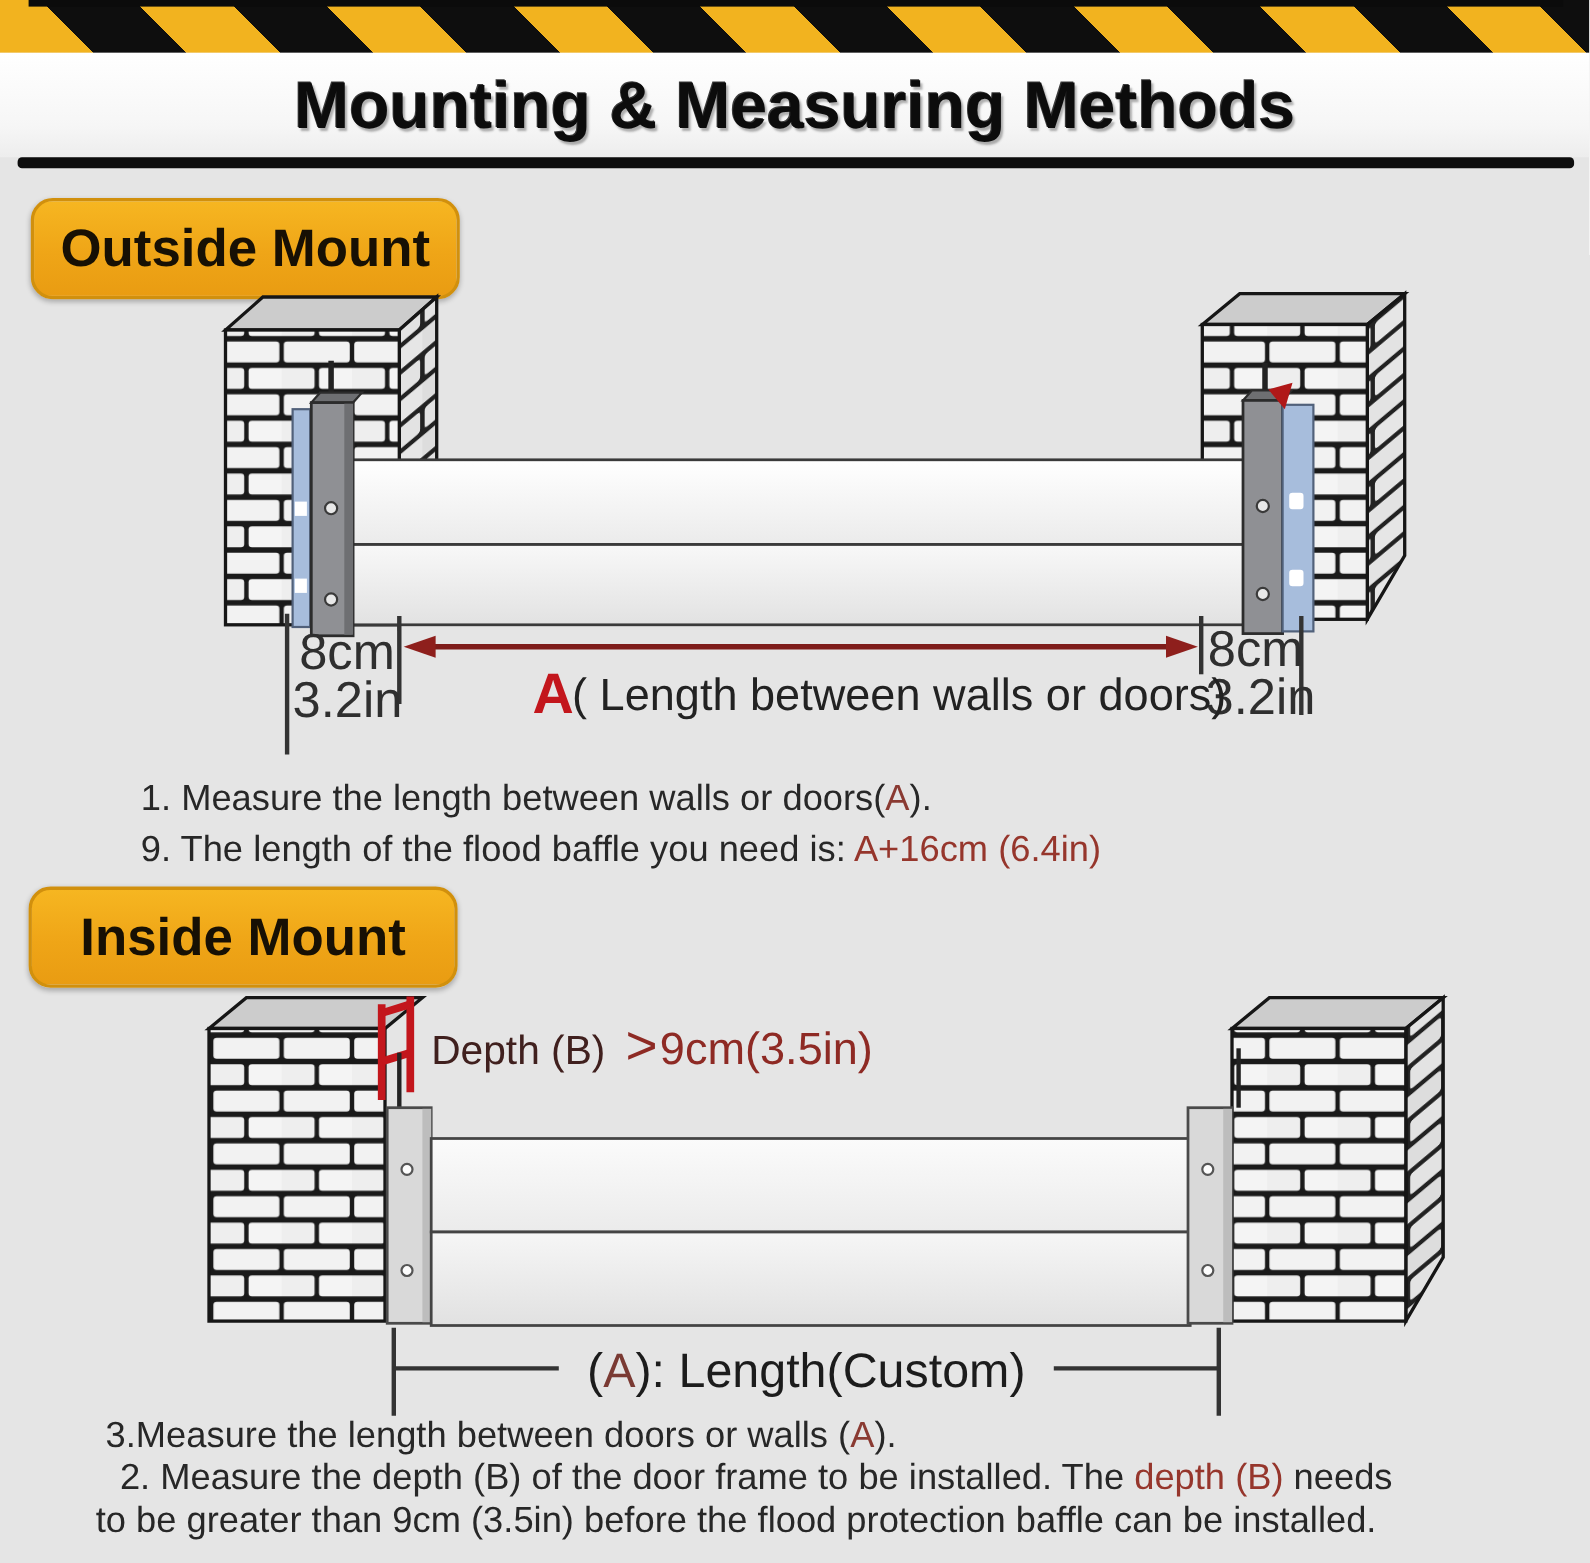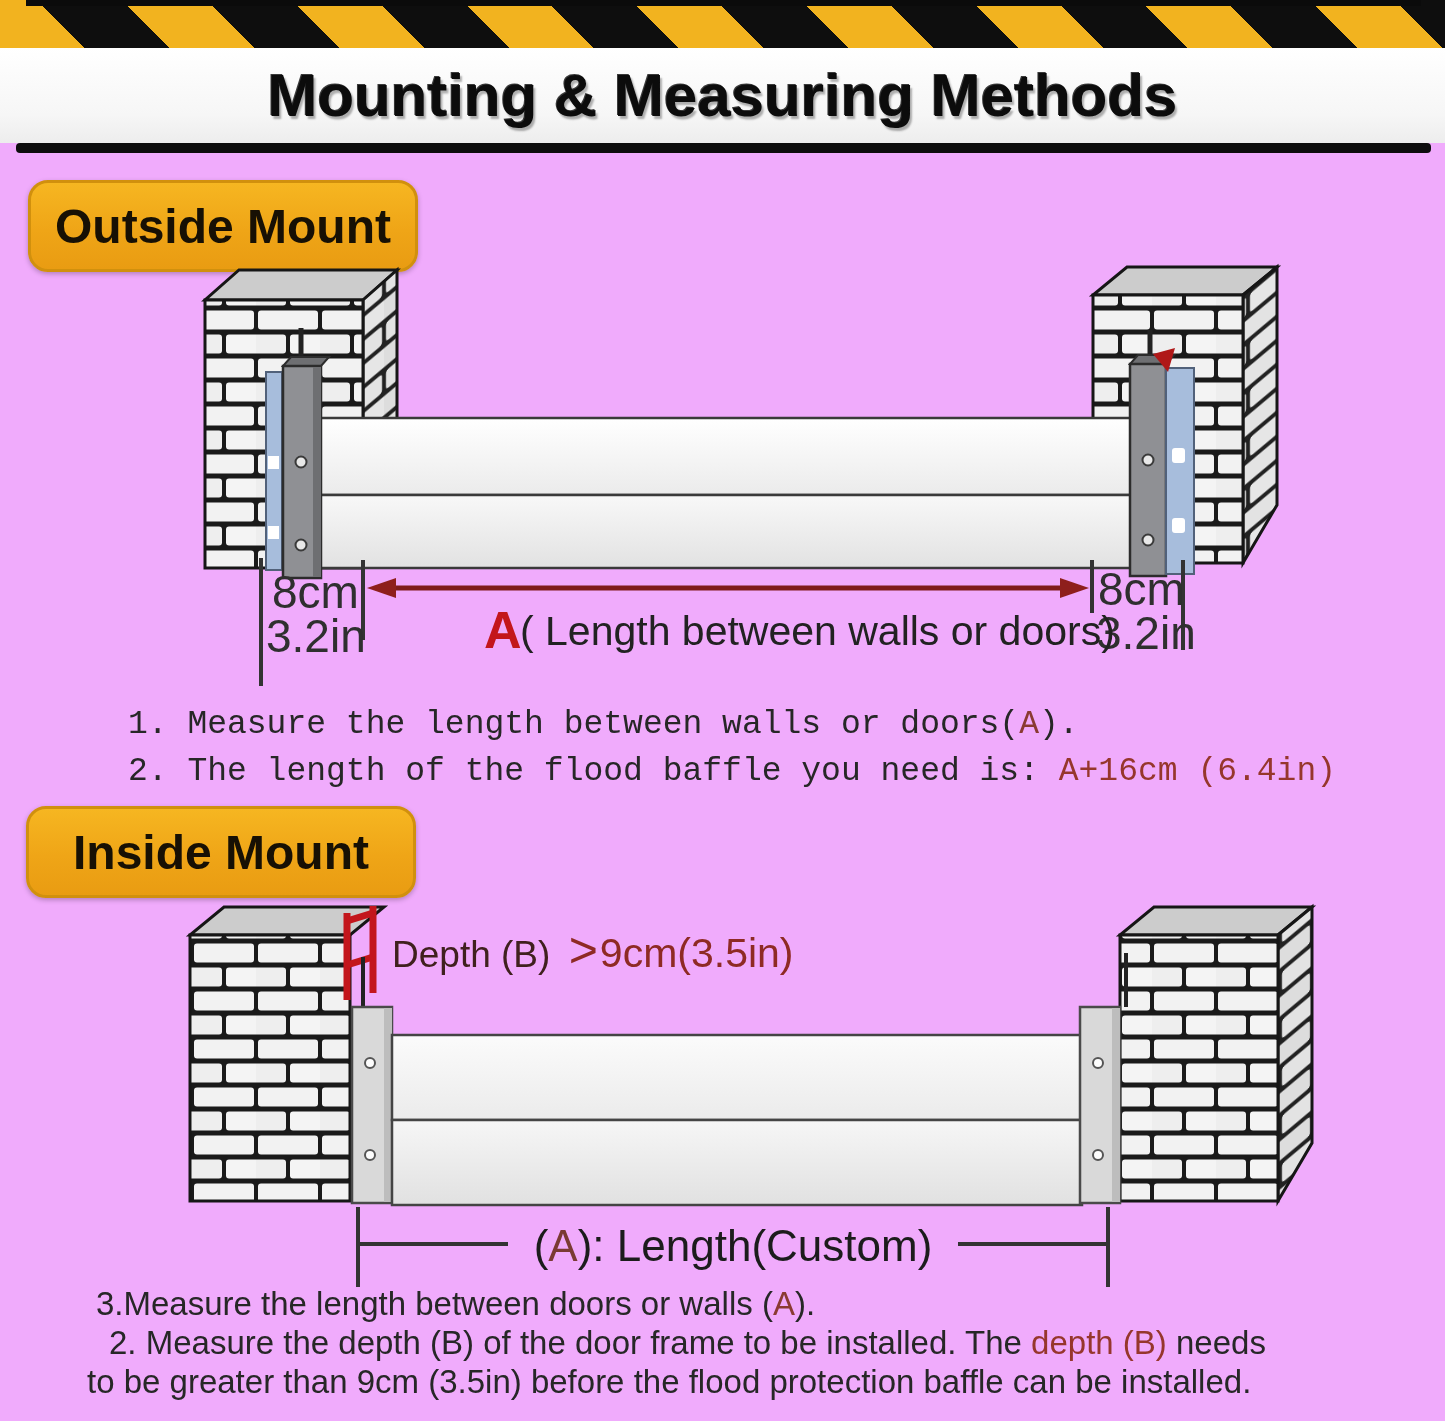--- a/index.html
+++ b/index.html
@@ -1,16 +1,16 @@
 <!DOCTYPE html>
 <html><head>
 <meta charset="utf-8">
 <style>
   html,body{margin:0;padding:0;background:#ffffff;}
-  #page{position:relative;width:1445px;height:1421px;background:#f0abfc;
+  #page{position:relative;width:1445px;height:1421px;background:#e5e5e5;
         font-family:"Liberation Sans",sans-serif;overflow:hidden;}
 
   
   .banner{position:absolute;left:0;top:0;width:1445px;height:155px;}
   .stripes{position:absolute;left:0;top:0;width:1445px;height:48px;
            background:repeating-linear-gradient(45deg,#f2b31f 0 60px,#0e0e0e 60px 120px);}
   .stripes-topline{position:absolute;left:26px;top:0;width:1395px;height:6px;background:#0b0b0b;}
   .titleband{position:absolute;left:0;top:48px;width:1445px;height:95px;
              background:linear-gradient(180deg,#ffffff 0%,#f6f6f6 70%,#ededed 100%);
              display:flex;align-items:center;justify-content:center;}
@@ -28,21 +28,21 @@
   #badge-outside{left:28px;top:180px;}
   #badge-inside{left:26px;top:806px;}
 
   
   .diagram{position:absolute;left:0;width:1445px;}
   #svg-outside{top:260px;height:430px;}
   #svg-inside{top:893px;height:400px;}
 
   
   .steps{position:absolute;color:#272727;font-size:33px;white-space:nowrap;}
-  #steps-outside{left:128px;top:701px;line-height:47px;font-family:Liberation Mono, monospace;}
+  #steps-outside{left:128px;top:701px;line-height:47px;}
   #steps-inside{left:87px;top:1284px;line-height:39px;}
   #steps-inside .l1{margin-left:9px;}
   #steps-inside .l2{margin-left:22px;}
   .maroon{color:#96362c;}
   .reda{color:#8a3a32;}
 </style>
 </head>
 <body>
 
 <div id="page">
@@ -147,21 +147,21 @@
     <text x="272" y="348" font-size="46" fill="#2f2f2f">8cm</text>
     <text x="266" y="392" font-size="46" fill="#2f2f2f">3.2in</text>
     <text x="1098" y="345" font-size="46" fill="#2f2f2f">8cm</text>
     <text x="1096" y="389" font-size="46" fill="#2f2f2f">3.2in</text>
     <text x="484" y="388" font-size="52" font-weight="bold" fill="#c3161c">A</text>
     <text x="520" y="385" font-size="41" fill="#222222">( Length between walls or doors)</text>
   </svg>
 
   <div class="steps" id="steps-outside">
     <div class="l1"><span>1. Measure the length between walls or doors(</span><span class="reda">A</span><span>).</span></div>
-    <div class="l2"><span>2. The length of the flood baffle you need is: </span><span class="maroon">A+16cm (6.4in)</span></div>
+    <div class="l2"><span>9. The length of the flood baffle you need is: </span><span class="maroon">A+16cm (6.4in)</span></div>
   </div>
 
   <svg id="svg-inside" class="diagram" viewBox="0 0 1445 400">
     <defs>
       <pattern id="p2brick" width="64" height="48" patternUnits="userSpaceOnUse">
         <rect width="64" height="48" fill="#1a1a1a"></rect>
         <rect x="2" y="2.5" width="60" height="19" rx="3" fill="#f2f2f2"></rect>
         <rect x="-30" y="26.5" width="60" height="19" rx="3" fill="#eeeeee"></rect>
         <rect x="34" y="26.5" width="60" height="19" rx="3" fill="#f4f4f4"></rect>
       </pattern>

